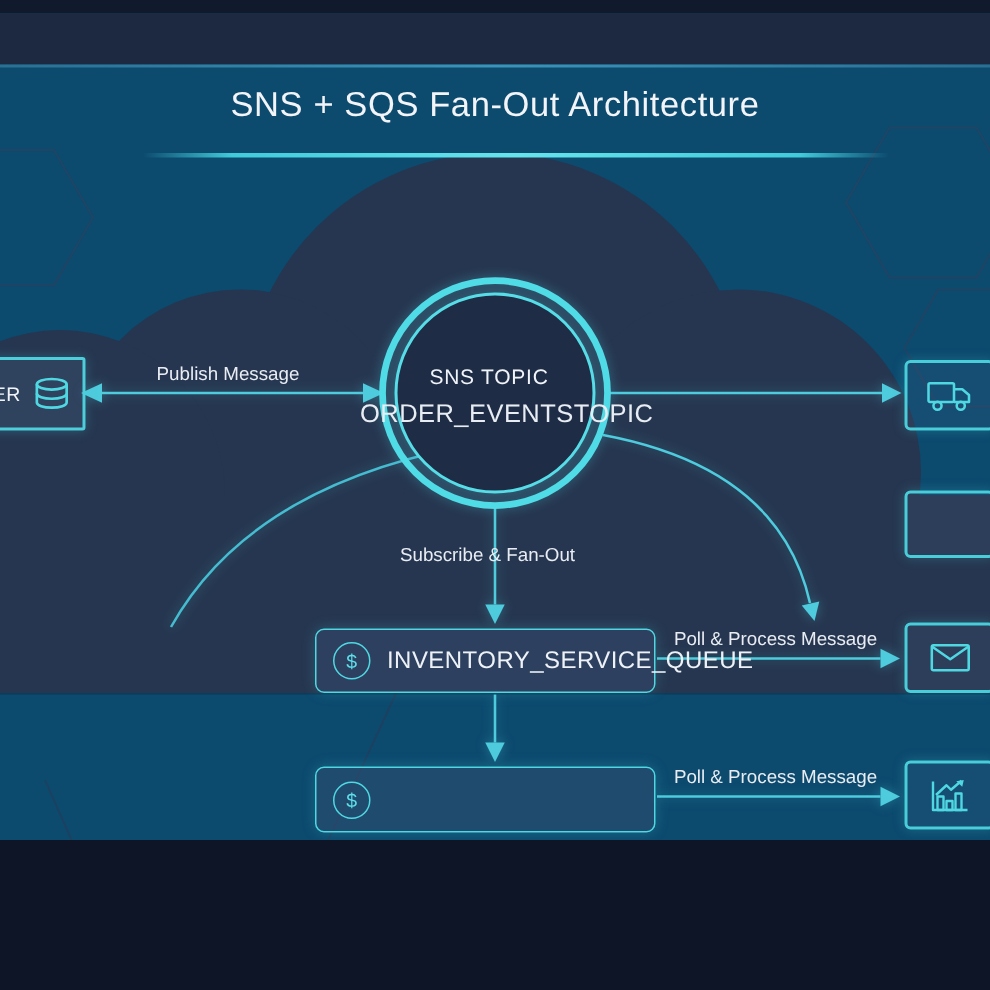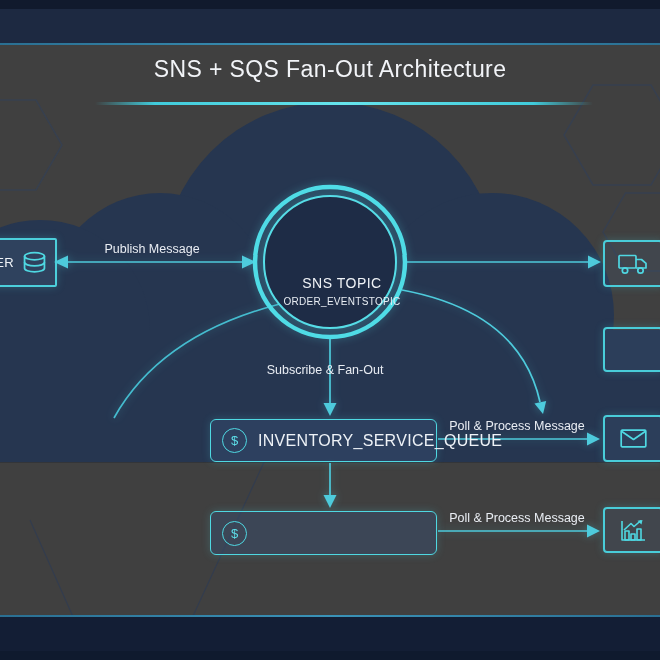--- a/index.html
+++ b/index.html
@@ -1,18 +1,18 @@
 <!DOCTYPE html>
 <html><head>
 <meta charset="utf-8">
 <style>
   html,body{margin:0;padding:0;background:#0d1526;}
   .stage{
-    position:relative;width:660px;height:660px;overflow:hidden;
-    background:#404040;
+    position:relative;width:660px;height:560px;overflow:hidden;
+    background:#0c4a6e;
     font-family:"Liberation Sans", sans-serif;
     color:#eef1f6;
   }
   .abs{position:absolute;}
   
   .top-strip{left:0;top:0;width:660px;height:9px;background:#111a2d;}
   .header-band{left:0;top:9px;width:660px;height:34px;background:#1d2941;}
   .header-rule{left:0;top:43px;width:660px;height:2px;background:linear-gradient(90deg,#2a6f92,#3a93b8,#2a6f92);}
   .page-title{
     left:0;top:56px;width:660px;text-align:center;
@@ -23,24 +23,24 @@
     background:linear-gradient(90deg,rgba(64,203,219,0) 0%,#40cbdb 12%,#66e4ec 50%,#40cbdb 88%,rgba(64,203,219,0) 100%);
     border-radius:2px;
   }
   svg.layer{position:absolute;left:0;top:0;width:660px;height:660px;}
   svg.glow{filter:drop-shadow(0 0 4px rgba(80,215,230,.35));}
   
   .edge-label{font-size:12.5px;color:#e9edf3;white-space:nowrap;}
   .center-x{transform:translateX(-50%);}
   
   .topic-text{
-    left:256px;top:240px;width:172px;text-align:center;line-height:1.6;margin-top:32px;
+    left:240px;top:240px;width:172px;text-align:center;line-height:1.6;
   }
   .topic-line1{font-size:14px;letter-spacing:.5px;color:#f0f3f7;}
-  .topic-line2{font-size:10px;letter-spacing:.3px;color:#e8edf3;}
+  .topic-line2{font-size:17px;letter-spacing:.3px;color:#e8edf3;}
   
   .publisher-box{
     left:-52px;top:238px;width:109px;height:49px;
     border:2px solid #4ccfdb;border-radius:2px;
     background:rgba(90,122,162,.18);
     display:flex;align-items:center;justify-content:flex-end;
     gap:9px;padding-right:9px;box-sizing:border-box;
     box-shadow:0 0 8px rgba(76,207,219,.25);
   }
   .publisher-label{font-size:13px;color:#f0f3f7;letter-spacing:.4px;}

